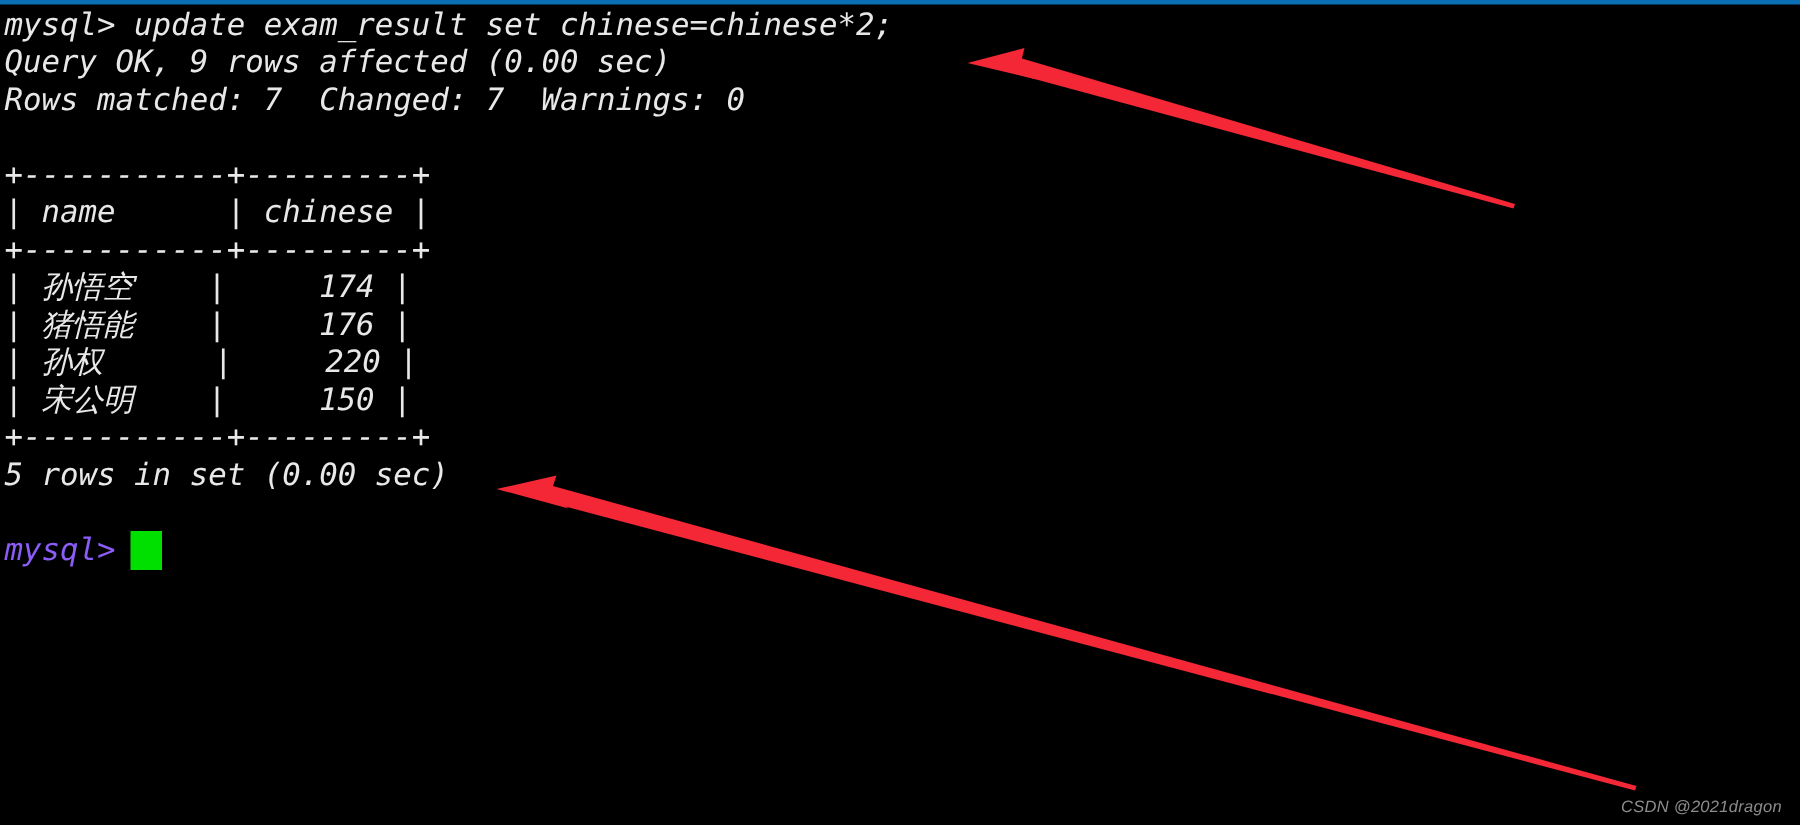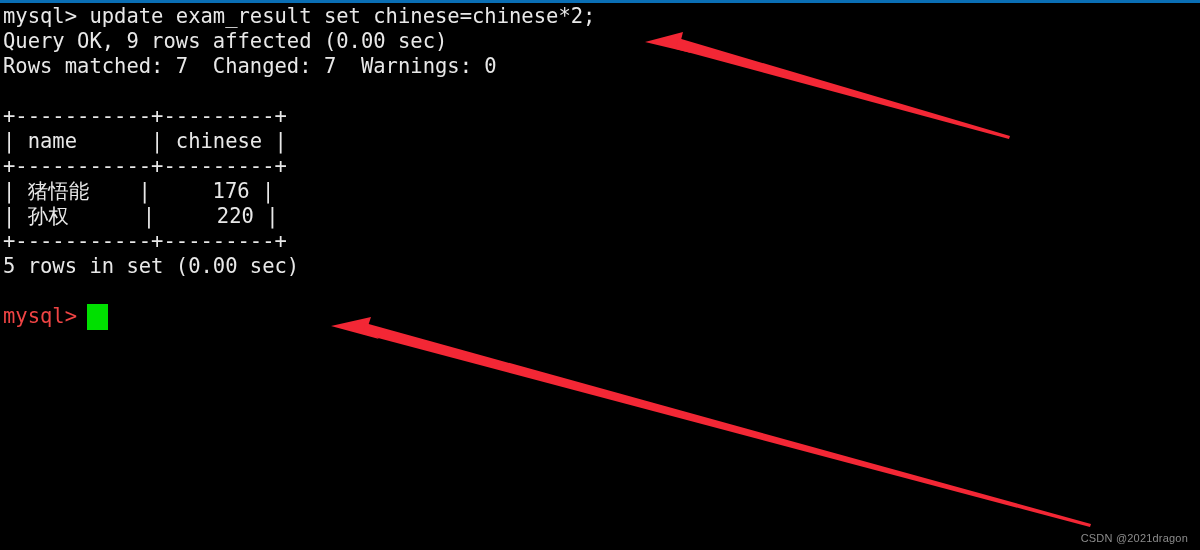--- a/index.html
+++ b/index.html
@@ -7,20 +7,21 @@
     padding: 0;
     background: #000000;
   }
   #screen {
     position: relative;
     width: 1200px;
     height: 550px;
     background: #000000;
     overflow: hidden;
     font-family: "DejaVu Sans Mono", "Liberation Mono", monospace;
+    font-style: italic;
   }
   #top-strip {
     position: absolute;
     left: 0;
     top: 0;
     width: 1200px;
     height: 3px;
     background: #0a6fb5;
   }
   #terminal {
@@ -39,21 +40,21 @@
     font-family: "DejaVu Sans Mono", "Liberation Mono", monospace;
   }
   .line.blank {
     color: transparent;
   }
   
   .prompt-line {
     height: 25px;
     line-height: 25px;
     font-size: 20.5px;
-    color: #ef4444;
+    color: #8b5cf6;
     white-space: pre;
     display: flex;
     align-items: flex-start;
     font-family: "DejaVu Sans Mono", "Liberation Mono", monospace;
   }
   .cursor-block {
     display: inline-block;
     width: 21px;
     height: 26px;
     background: #00e000;
@@ -87,22 +88,24 @@
   <div id="top-strip"></div>
 
   <div id="terminal">
     <div class="line">mysql&gt; update exam_result set chinese=chinese*2;</div>
     <div class="line">Query OK, 9 rows affected (0.00 sec)</div>
     <div class="line">Rows matched: 7  Changed: 7  Warnings: 0</div>
     <div class="line blank"> </div>
     <div class="line">+-----------+---------+</div>
     <div class="line">| name      | chinese |</div>
     <div class="line">+-----------+---------+</div>
+    <div class="line">| 孙悟空    |     174 |</div>
     <div class="line">| 猪悟能    |     176 |</div>
     <div class="line">| 孙权      |     220 |</div>
+    <div class="line">| 宋公明    |     150 |</div>
     <div class="line">+-----------+---------+</div>
     <div class="line">5 rows in set (0.00 sec)</div>
     <div class="line blank"> </div>
     <div class="prompt-line">
       <span>mysql&gt;</span>
       <span class="cursor-block"></span>
     </div>
   </div>
 
   <svg id="arrow-layer" viewBox="0 0 1200 550" xmlns="http://www.w3.org/2000/svg">

